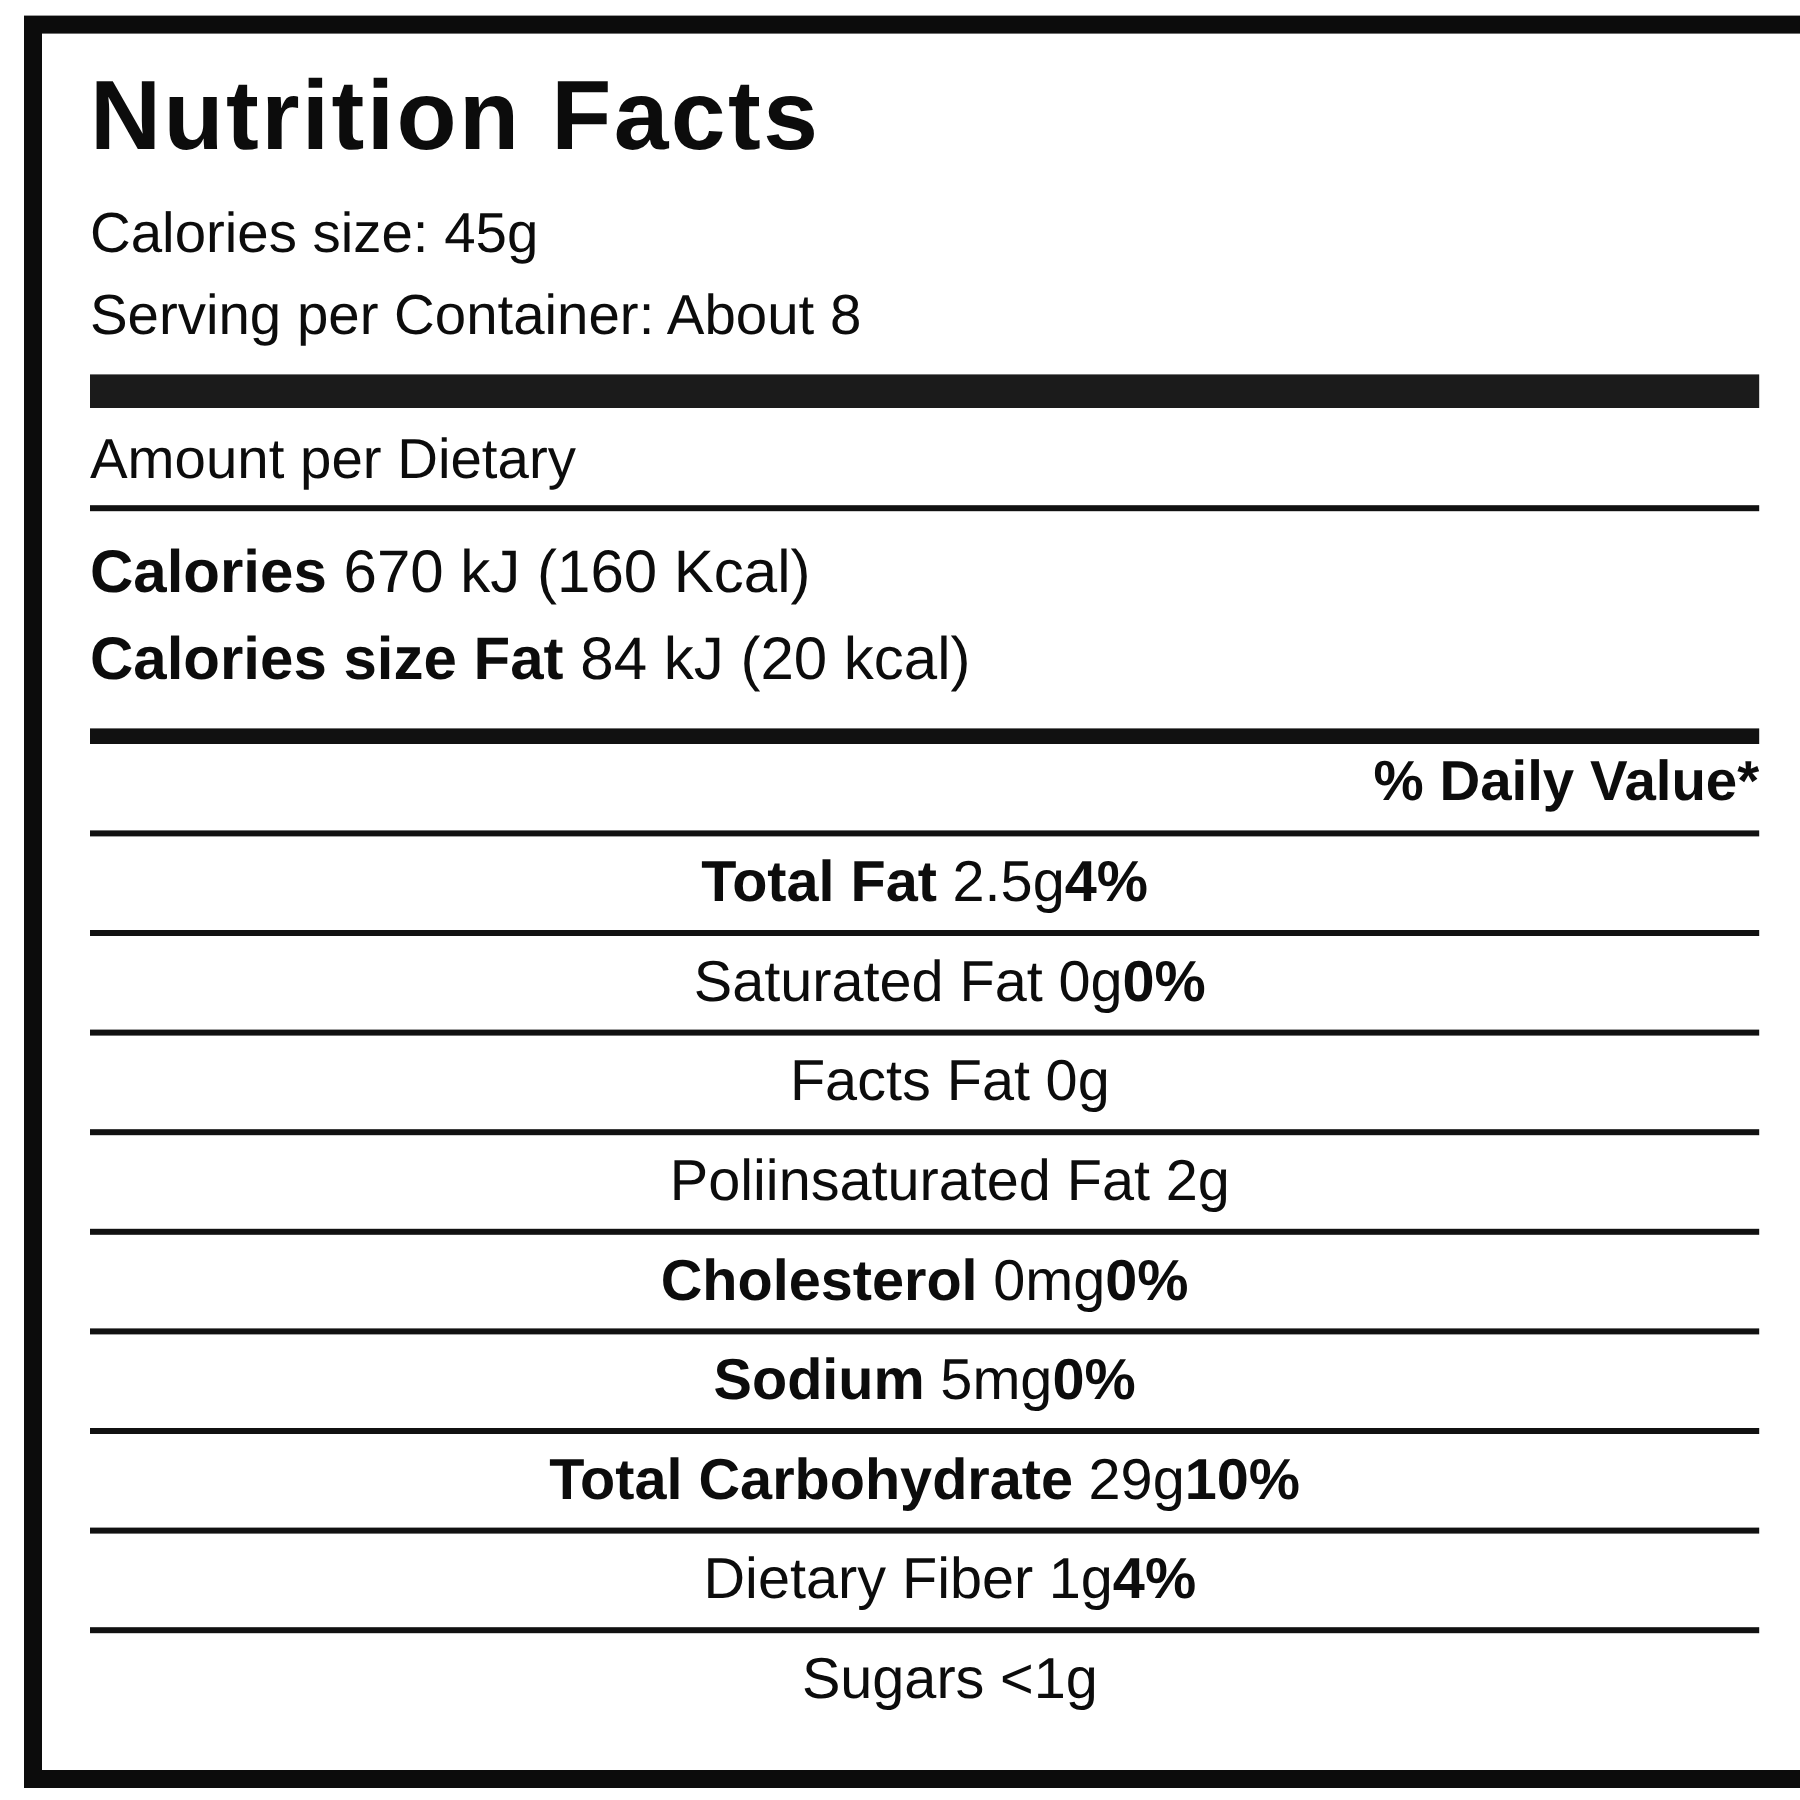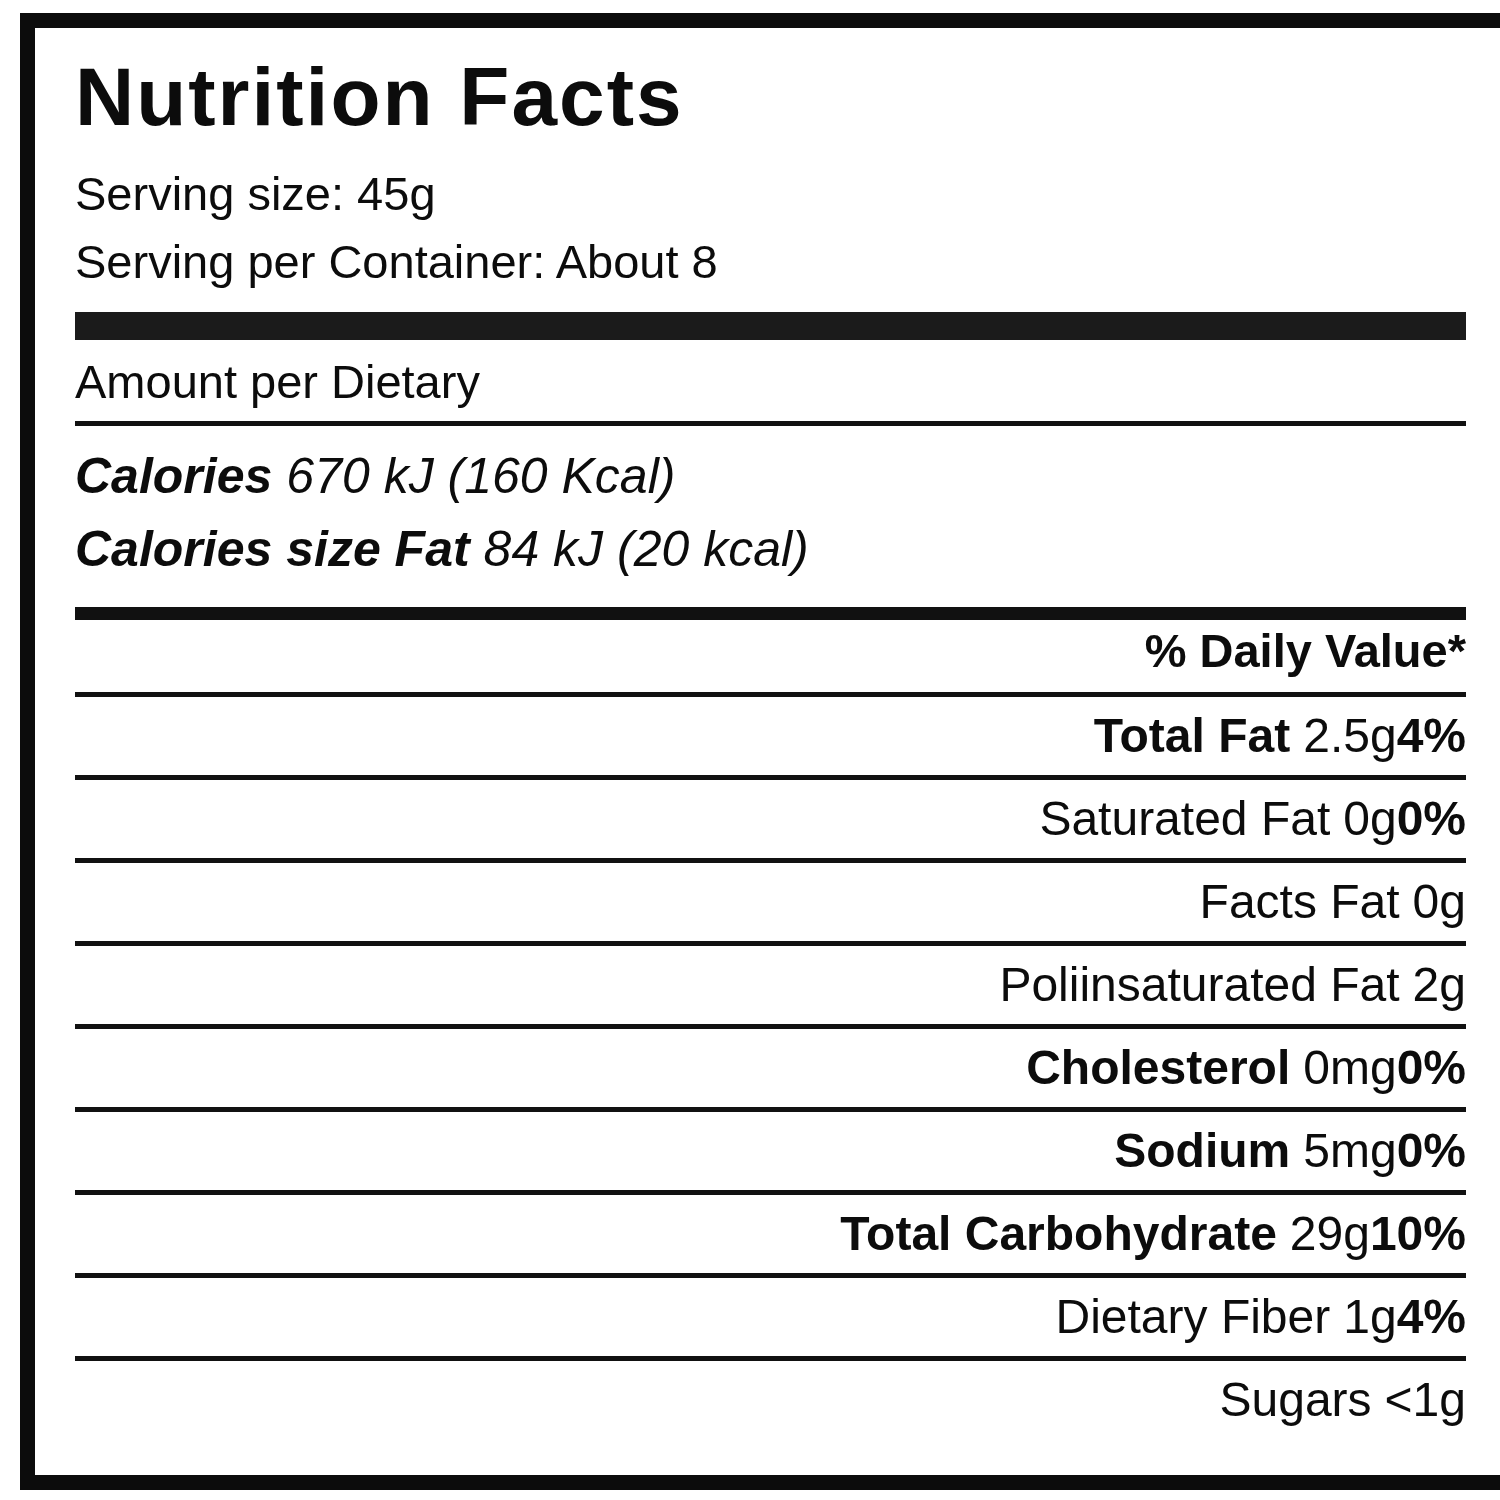--- a/index.html
+++ b/index.html
@@ -33,21 +33,20 @@
     height: 28px;
     margin: 16px 0 8px 0;
   }
   .amount-per-serving {
     font-size: 47px;
     padding: 6px 0 12px 0;
     border-bottom: 5px solid #111;
   }
   .calories-block {
     padding: 14px 0 18px 0;
-    font-style: italic;
   }
   .cal-line {
     font-size: 50px;
     line-height: 1.45;
   }
   .cal-label { font-weight: bold; }
   .cal-value { margin-left: 14px; }
   .mid-bar {
     background: #111;
     height: 13px;
@@ -55,40 +54,40 @@
   }
   .dv-header {
     font-size: 47px;
     font-weight: bold;
     text-align: right;
     padding: 3px 0 14px 0;
     border-bottom: 5px solid #111;
   }
   .nutrient-row {
     display: flex;
-    justify-content: flex-end;
+    justify-content: center;
     align-items: baseline;
     font-size: 48px;
     padding: 11px 0 12px 0;
     border-bottom: 5px solid #111;
   }
   .nutrient-row:last-child { border-bottom: none; }
   .nutrient-row.indent { padding-left: 42px; }
   .row-left .bold { font-weight: bold; }
   .row-amount { margin-left: 13px; }
   .row-dv { font-weight: bold; }
 </style>
 </head>
 <body>
 
 <div class="label-frame">
 
   <div class="nf-title">Nutrition Facts</div>
 
-  <div class="serving-line">Serving size: 45g</div>
+  <div class="serving-line">Calories size: 45g</div>
   <div class="serving-line">Serving per Container: About 8</div>
 
   <div class="thick-bar"></div>
 
   <div class="amount-per-serving">Amount per Dietary</div>
 
   <div class="calories-block">
     <div class="cal-line">
       <span class="cal-label">Calories</span><span class="cal-value">670 kJ (160 Kcal)</span>
     </div>

